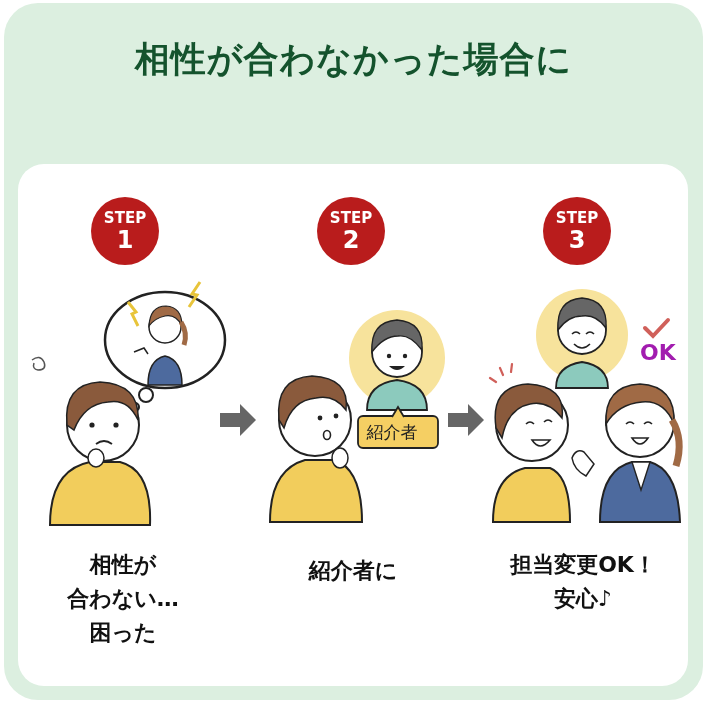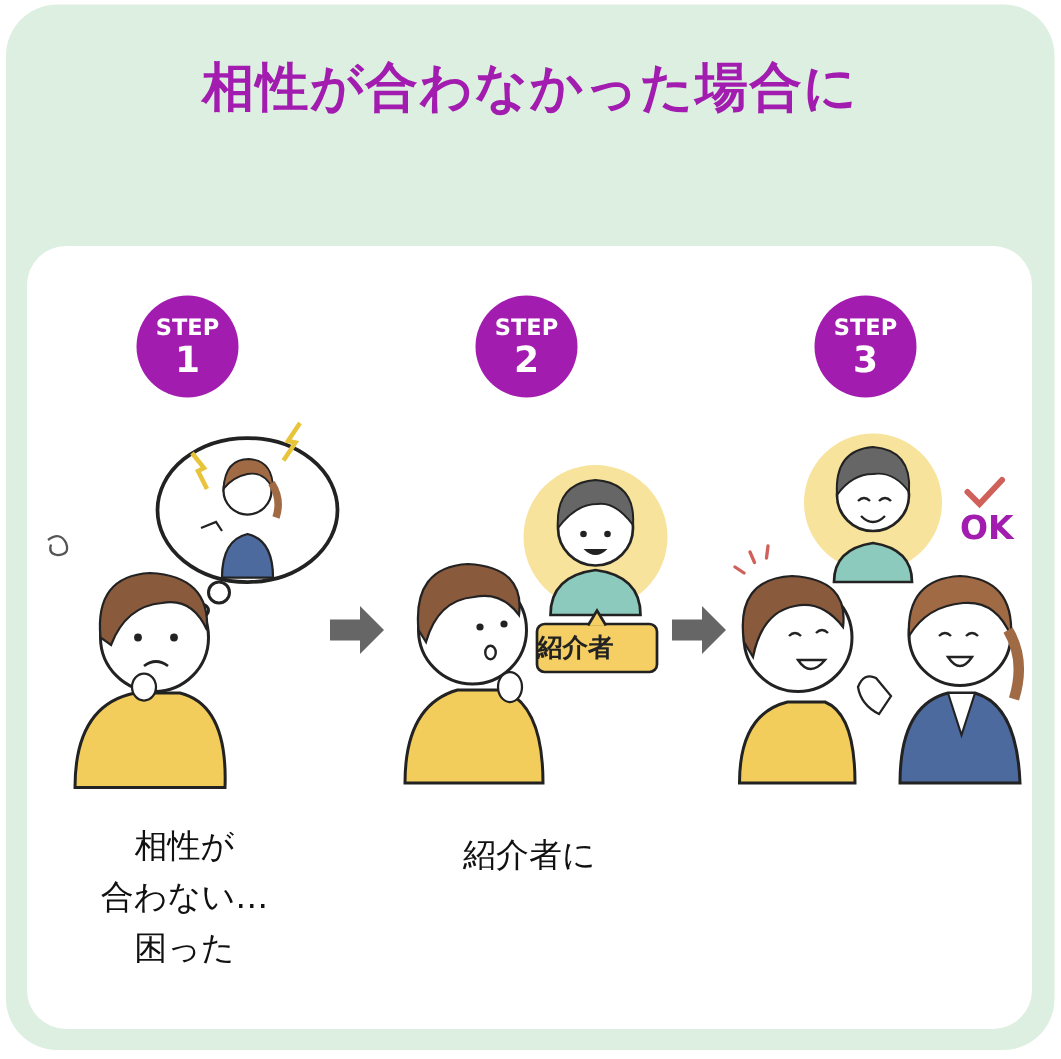--- a/index.html
+++ b/index.html
@@ -4,35 +4,35 @@
 <style>
   * { box-sizing: border-box; margin: 0; padding: 0; }
   html, body { width: 707px; height: 706px; background: #ffffff; overflow: hidden; }
   body { font-family: "DejaVu Sans", "Liberation Sans", sans-serif; }
   .frame {
     position: absolute; left: 4px; top: 3px; width: 699px; height: 697px;
     background: #dcefe0; border-radius: 34px;
   }
   .title {
     position: absolute; left: 0; top: 34px; width: 707px; text-align: center;
-    font-weight: bold; font-size: 35px; line-height: 50px; color: #a21caf; letter-spacing: 1px;
+    font-weight: bold; font-size: 35px; line-height: 50px; color: #14532d; letter-spacing: 1px;
   }
   .card {
     position: absolute; left: 18px; top: 164px; width: 670px; height: 522px;
     background: #ffffff; border-radius: 26px;
   }
   .step {
     position: absolute; width: 68px; height: 68px; border-radius: 50%;
-    background: #a21caf; color: #fff; text-align: center;
+    background: #b91c1c; color: #fff; text-align: center;
   }
   .step .lbl { display: block; font-weight: bold; font-size: 15px; margin-top: 12px; line-height: 18px; }
   .step .num { display: block; font-weight: bold; font-size: 24px; line-height: 26px; }
   .arrow { position: absolute; }
   .caption {
-    position: absolute; width: 210px; text-align: center; font-weight: normal;
+    position: absolute; width: 210px; text-align: center; font-weight: bold;
     font-size: 22px; line-height: 34px; color: #111;
   }
   svg { position: absolute; overflow: visible; }
 </style>
 </head>
 <body>
 
 <div class="frame"></div>
 
 <div class="title">
@@ -97,21 +97,21 @@
   <path d="M392 417 L398 407 L404 417" fill="#f5cf63" stroke="#222" stroke-width="1.8"></path>
 
   <path d="M270 522 Q270 470 305 460 L335 460 Q362 470 362 522 Z" fill="#f2cd5c" stroke="#222" stroke-width="2"></path>
   <circle cx="315" cy="420" r="36" fill="#fff" stroke="#222" stroke-width="2"></circle>
   <path d="M279 420 Q275 378 312 376 Q350 378 346 410 Q334 394 316 398 Q292 400 284 428Z" fill="#8a5a3c" stroke="#222" stroke-width="1.5"></path>
   <circle cx="320" cy="418" r="2.4" fill="#222"></circle>
   <circle cx="336" cy="416" r="2.4" fill="#222"></circle>
   <ellipse cx="327" cy="435" rx="3.5" ry="4.5" fill="none" stroke="#222" stroke-width="1.6"></ellipse>
   <ellipse cx="340" cy="458" rx="8" ry="10" fill="#fff" stroke="#222" stroke-width="1.5"></ellipse>
 </svg>
-<div style="position:absolute; left:358px; top:418px; width:68px; text-align:left; font-weight:bold; font-size:17px; line-height:28px; color:#222;">紹介者</div>
+<div style="position:absolute; left:358px; top:418px; width:68px; text-align:center; font-weight:normal; font-size:17px; line-height:28px; color:#222;">紹介者</div>
 
 <svg class="arrow" width="40" height="36" style="left:448px; top:402px;">
   <path d="M0 11 H20 V2 L36 18 L20 34 V25 H0 Z" fill="#666"></path>
 </svg>
 
 <svg width="707" height="706" style="left:0;top:0;">
   <circle cx="582" cy="335" r="46" fill="#f7e39c"></circle>
   <path d="M556 388 Q556 366 582 362 Q608 366 608 388 Z" fill="#8ccabd" stroke="#222" stroke-width="1.8"></path>
   <circle cx="582" cy="330" r="24" fill="#fff" stroke="#222" stroke-width="1.8"></circle>
   <path d="M558 330 Q556 300 582 298 Q608 300 606 328 Q596 314 582 316 Q568 316 558 330Z" fill="#666" stroke="#222" stroke-width="1.3"></path>
@@ -141,13 +141,15 @@
 
 <div class="caption" style="left:18px; top:548px;">
   <div>相性が</div>
   <div>合わない…</div>
   <div>困った</div>
 </div>
 <div class="caption" style="left:248px; top:554px;">
   <div>紹介者に</div>
 </div>
 <div class="caption" style="left:478px; top:548px;">
+  <div>担当変更OK！</div>
+  <div>安心♪</div>
 </div>
 
 </body></html>

